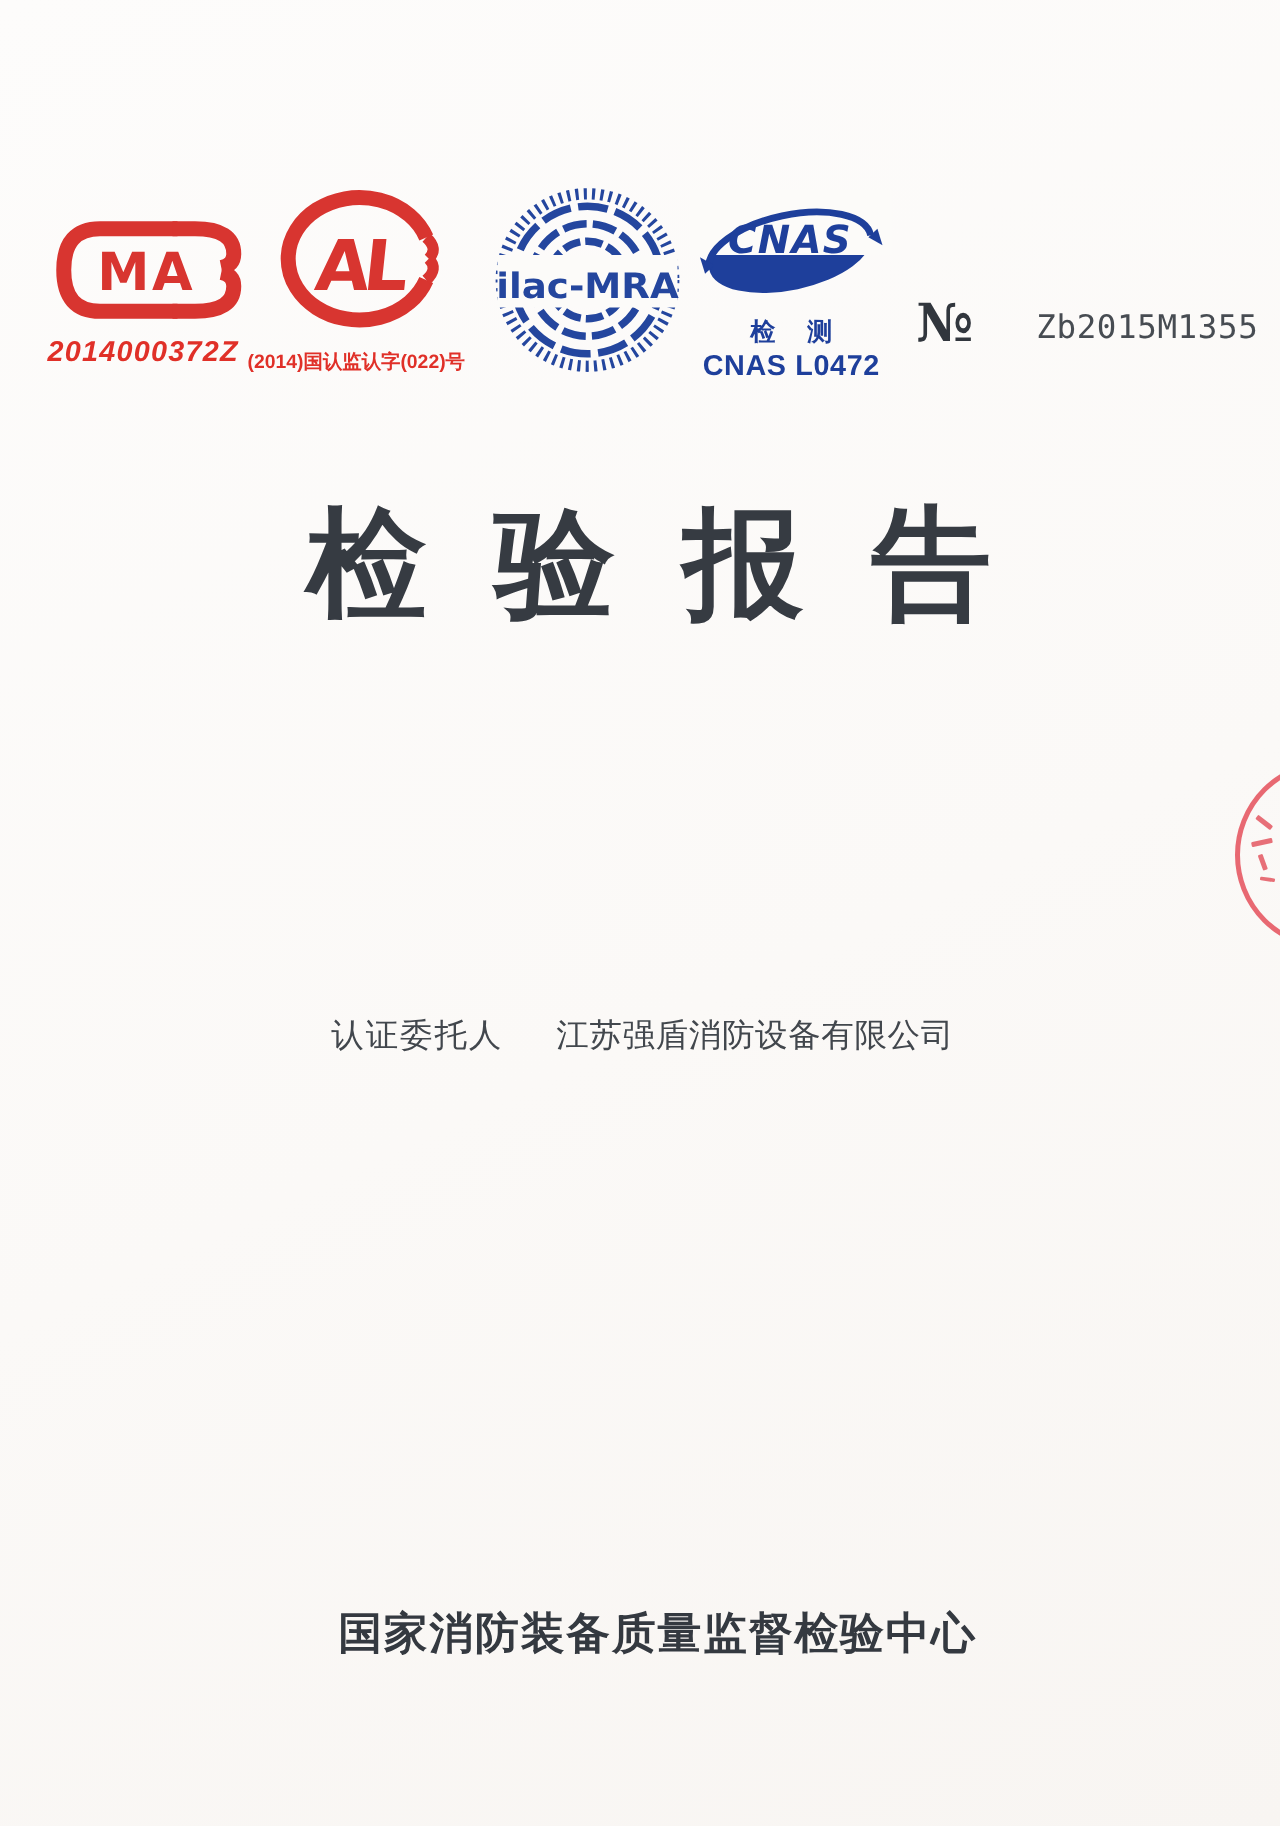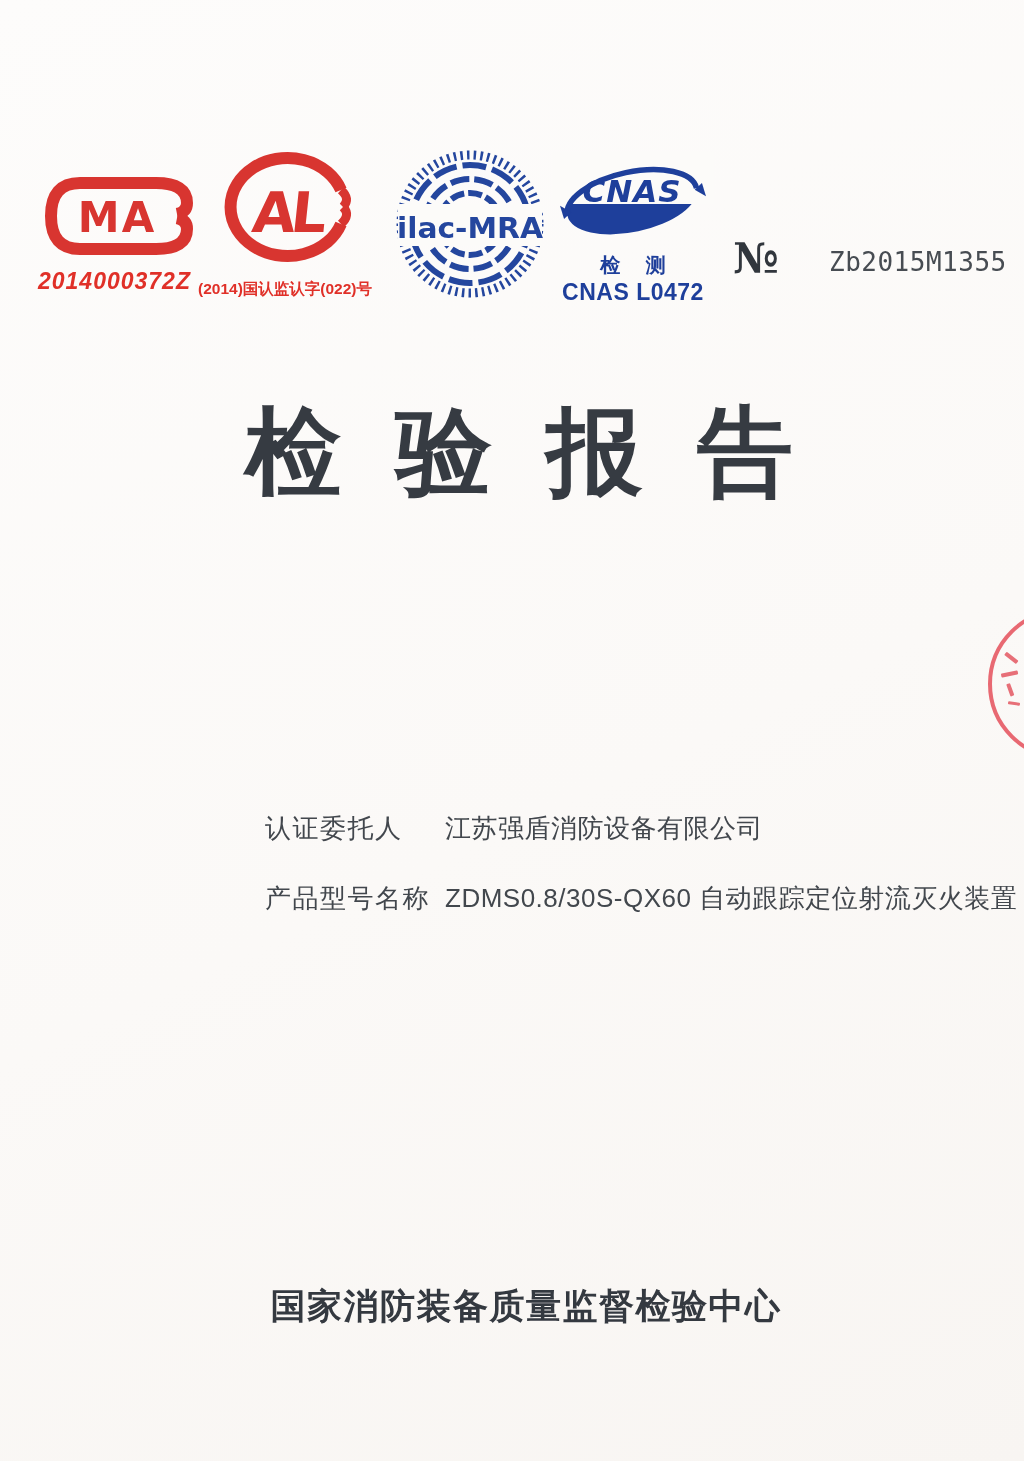--- a/index.html
+++ b/index.html
@@ -156,19 +156,16 @@
   <div class="abs stamp">
     <span class="stamp-mark m1"></span>
     <span class="stamp-mark m2"></span>
     <span class="stamp-mark m3"></span>
     <span class="stamp-mark m4"></span>
   </div>
 
   <div class="abs field-row r1">
     <span class="field-label">认证委托人</span><span class="field-value">江苏强盾消防设备有限公司</span>
   </div>
-  <div class="abs field-row r2">
-    <span class="field-label">产品型号名称</span><span class="field-value">ZDMS0.8/30S-QX60 自动跟踪定位射流灭火装置</span>
-  </div>
 
   <div class="abs footer-org">国家消防装备质量监督检验中心</div>
 
 </div>
 
 </body></html>

